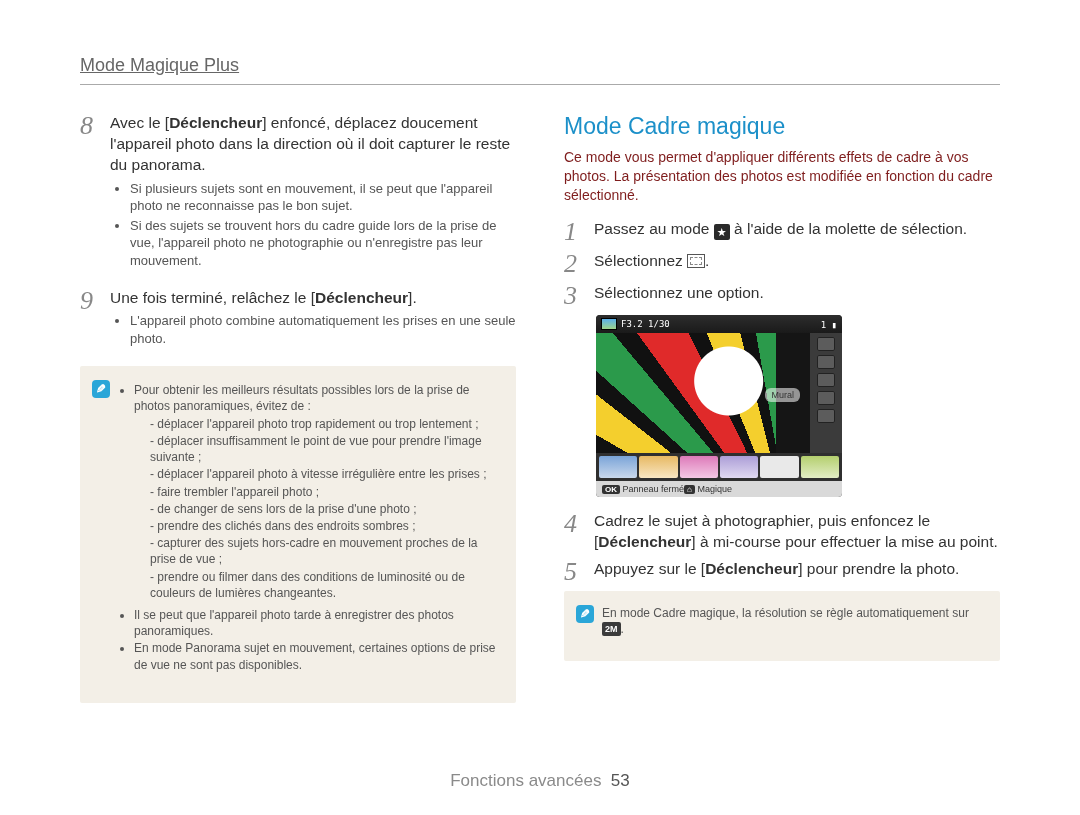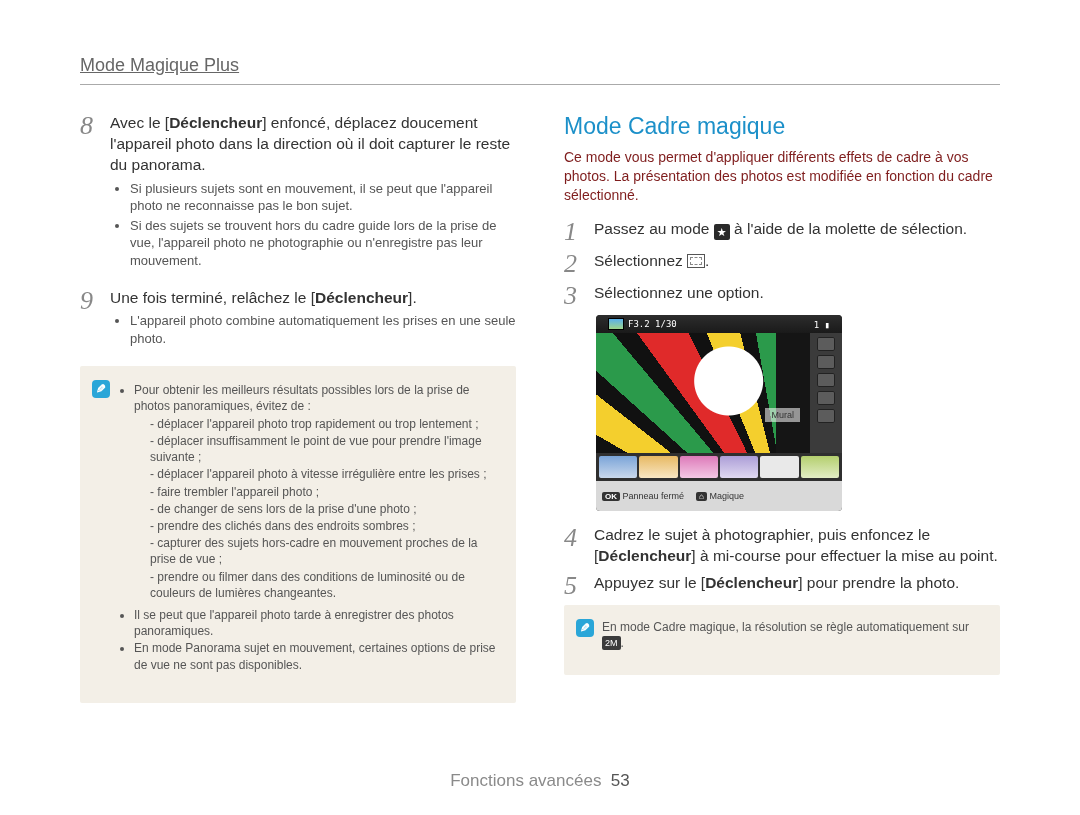--- a/index.html
+++ b/index.html
@@ -144,38 +144,38 @@
     border:1px dashed #888;
   }
   .res-icon {
     display: inline-flex;
     background:#3b3b3b;
     color:#fff;
     font-size:9px;
     padding:1px 3px;
     border-radius:2px;
     vertical-align: 1px;
-    font-weight:normal;
+    font-weight:bold;
   }
 
   
   .camera-shot {
     width: 246px;
     margin-left: 32px;
     margin-bottom: 14px;
     background: #2a2a2a;
     border-radius: 4px;
     overflow: hidden;
     font-size: 10px;
     color: #fff;
   }
   .cs-top {
     display:flex;
     justify-content: space-between;
-    padding: 3px 12px;
+    padding: 3px 5px;
     background: linear-gradient(#2d2d2d,#1a1a1a);
     font-family: monospace;
     font-size: 9px;
     align-items:flex-end;
   }
   .cs-top-left{display:flex;gap:4px;align-items:center}
   .cs-mini{width:14px;height:10px;background:linear-gradient(#5ab0ea,#9ed58a);border:1px solid #000;}
   .cs-main {
     display: flex;
     height: 120px;
@@ -191,22 +191,21 @@
     position: relative;
   }
   .cs-art-label{
     position:absolute;
     right:10px;
     top:46%;
     background: rgba(255,255,255,0.55);
     color:#333;
     font-size:9px;
     padding:2px 6px;
-    border-radius:0;
-    margin-top:20px;
+    border-radius:6px;
   }
   .cs-right{
     width:26px;
     background:#3b3b3b;
     display:flex;
     flex-direction:column;
     gap:4px;
     padding:4px 3px;
     align-items:center;
   }
@@ -222,25 +221,25 @@
   }
   .cs-thumbs span{flex:1;height:22px;border-radius:2px}
   .t1{background:linear-gradient(#7aa4d8,#c9d8ec)}
   .t2{background:linear-gradient(#e7b963,#f8e6c3)}
   .t3{background:linear-gradient(#dd7ab9,#f4c8e5)}
   .t4{background:linear-gradient(#ac9ed7,#e0d9f1)}
   .t5{background:#e9e9e9}
   .t6{background:linear-gradient(#b4cf6e,#e2edc5)}
   .cs-bottom{
     display:flex;
-    gap:12px;
+    gap:0;
     background:#d9d9d9;
     color:#333;
     font-size:9px;
-    padding:10px 6px;
+    padding:3px 6px;
     align-items:center;
   }
   .cs-key{background:#333;color:#fff;padding:0 3px;border-radius:2px;font-size:8px;font-weight:bold}
 
   .footer {
     position:absolute;
     bottom: 24px;
     left:0;right:0;
     text-align: center;
     font-size: 17px;

